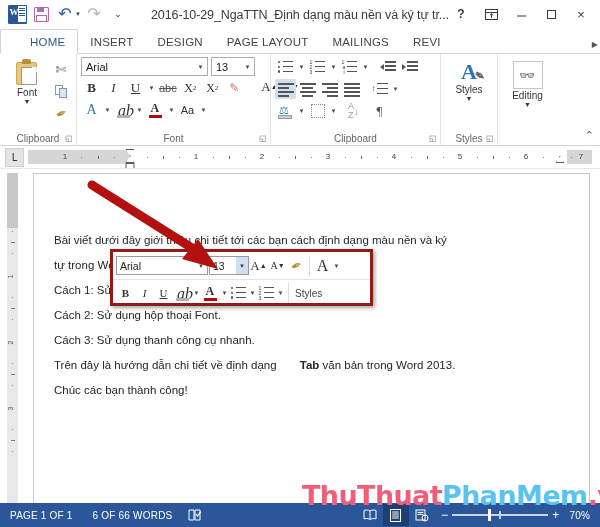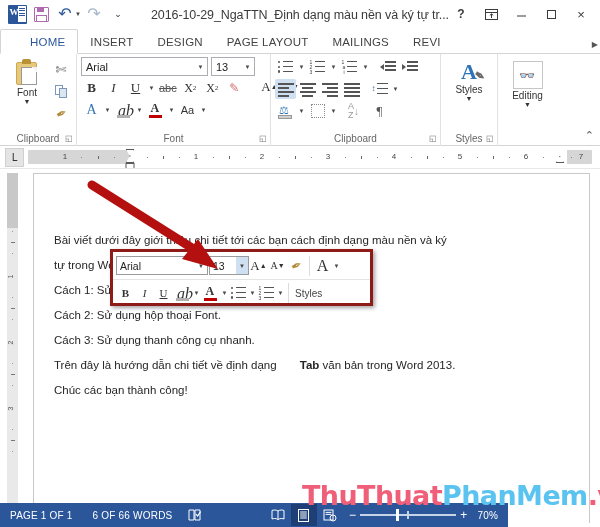--- a/index.html
+++ b/index.html
@@ -343,21 +343,21 @@
     position:absolute; left:300px; top:460px; z-index:9;
     font-size:27px; font-weight:bold; letter-spacing:-0.6px;
     font-family:"DejaVu Sans", sans-serif;
     white-space:nowrap;
   }
   .wm-a{ color:#ef5f7a; }
   .wm-b{ color:#5bc3ef; }
 
   
   .statusbar{
-    position:absolute; left:0; bottom:0; width:508px; height:24px;
+    position:absolute; left:0; bottom:0; width:600px; height:24px;
     background:#2b579a; color:#fff; display:flex; align-items:center;
     font-size:10px; letter-spacing:0.2px;
   }
   .sb-item{ padding:0 10px; cursor:pointer; white-space:nowrap; }
   .sb-spacer{ flex:1; }
   .sb-icon{ width:26px;height:22px;display:flex;align-items:center;justify-content:center;cursor:pointer;font-size:12px;}
   .sb-icon.active{ background:#1d3f75; }
   .zoomslider{ display:flex; align-items:center; gap:4px; padding:0 6px; }
   .zs-line{ position:relative; width:96px; height:12px; }
   .zs-line .bar{ position:absolute; top:5px; left:0; right:0; height:1.5px; background:#c6d4e8;}

